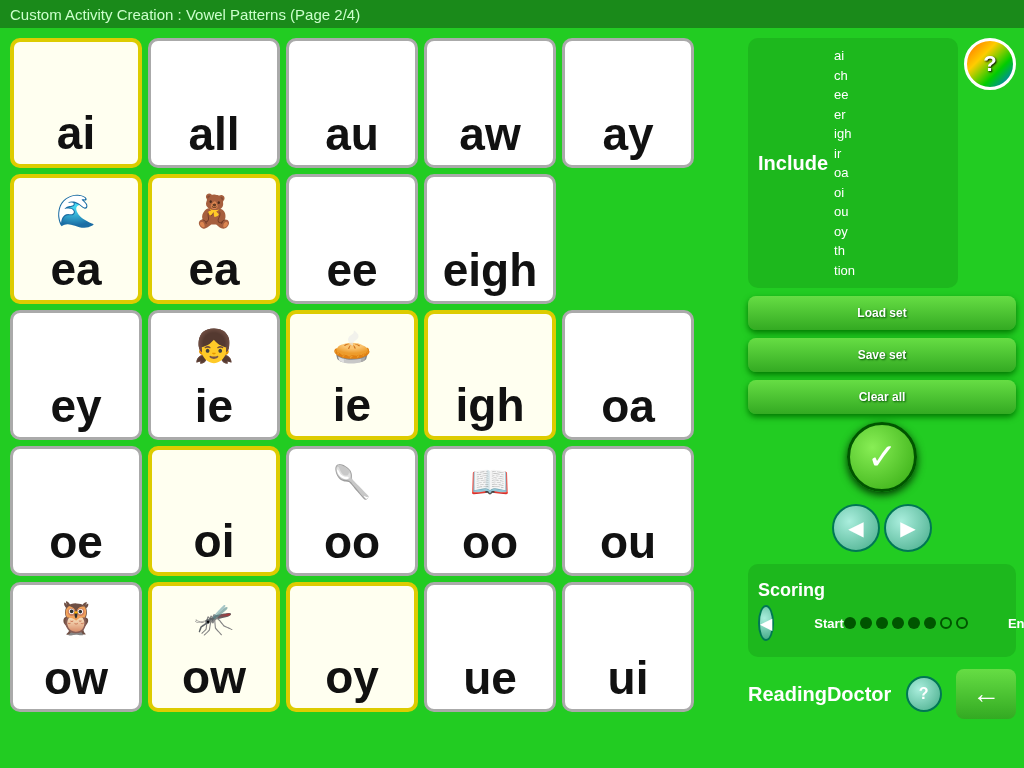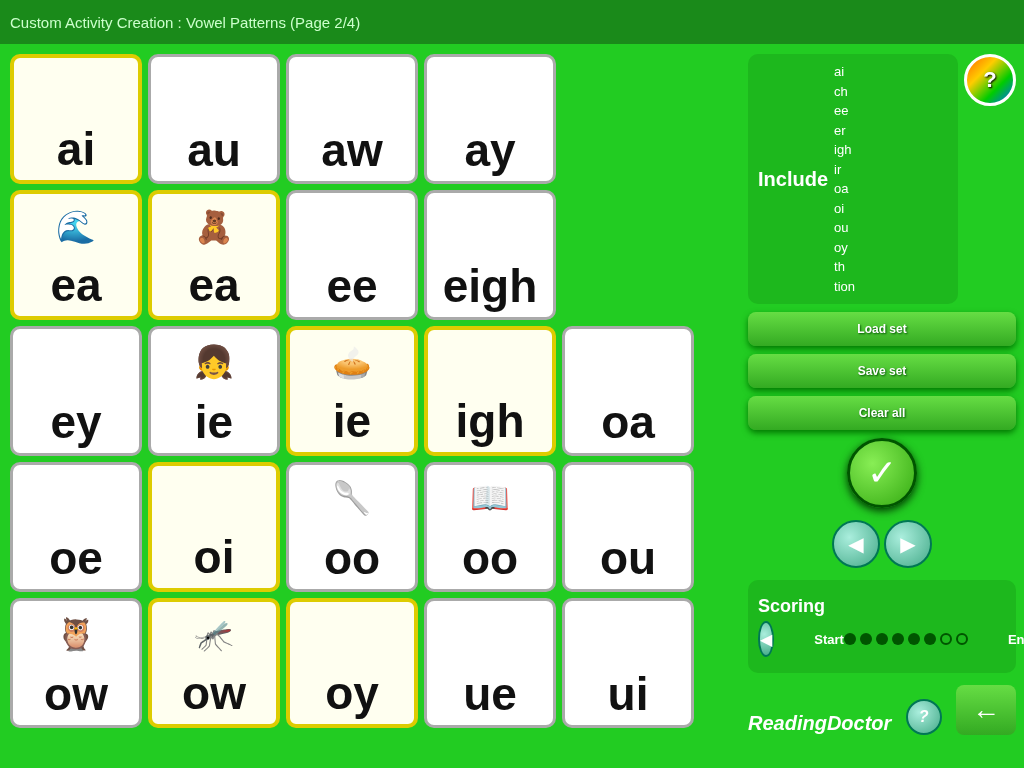--- a/index.html
+++ b/index.html
@@ -9,21 +9,21 @@
       background: #22cc22;
       font-family: Arial, sans-serif;
       overflow: hidden;
       position: relative;
     }
     #title-bar {
       background: #1a8a1a;
       color: #ccffcc;
       font-size: 15px;
       padding: 5px 10px;
-      height: 44px;
+      height: 28px;
       display: flex;
       align-items: center;
     }
     #main-area {
       display: flex;
       width: 100%;
       height: calc(100% - 28px);
     }
     #grid-area {
       width: 740px;
@@ -204,24 +204,23 @@
       border: 2px solid #007755;
       display: flex;
       align-items: center;
       justify-content: center;
       cursor: pointer;
       font-size: 16px;
       color: white;
     }
     #bottom-bar {
       display: flex;
-      align-items: flex-end;
+      align-items: center;
       justify-content: space-between;
       margin-top: 4px;
-      font-style: italic;
     }
     #brand-text {
       color: white;
       font-size: 20px;
       font-weight: bold;
     }
     #back-btn {
       width: 60px;
       height: 50px;
       background: linear-gradient(180deg, #66dd44, #33aa22);
@@ -255,20 +254,23 @@
 <div id="title-bar">
   <span>Custom Activity Creation : Vowel Patterns (Page 2/4)</span>
 </div>
 
 <div id="main-area">
   <div id="grid-area">
 
   <div class="grid-row">
         <div class="card selected" title="ai">
           <span class="card-text">ai</span>
+        </div>
+        <div class="card" title="all">
+          <span class="card-text">all</span>
         </div>
         <div class="card" title="au">
           <span class="card-text">au</span>
         </div>
         <div class="card" title="aw">
           <span class="card-text">aw</span>
         </div>
         <div class="card" title="ay">
           <span class="card-text">ay</span>
         </div>

